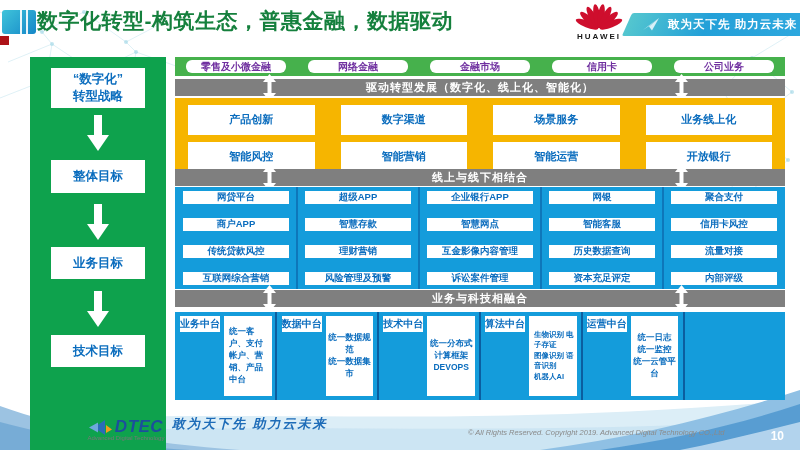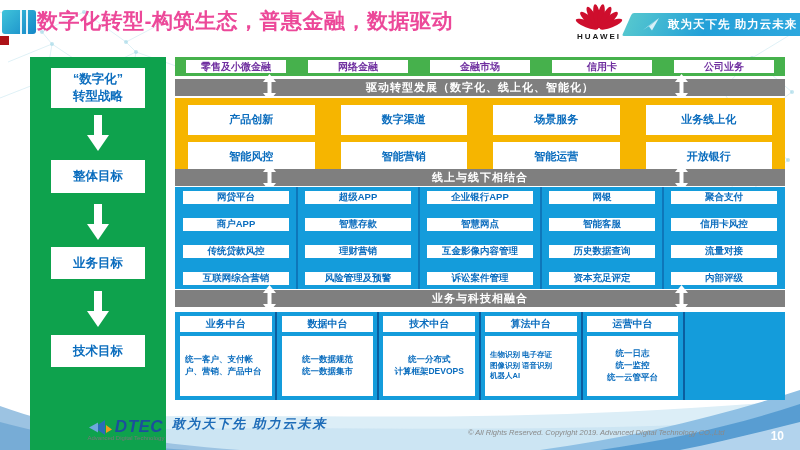--- a/index.html
+++ b/index.html
@@ -5,56 +5,56 @@
   html,body{margin:0;padding:0;background:#fff;}
   .slide{position:relative;width:800px;height:450px;background:#ffffff;overflow:hidden;
          font-family:"Liberation Sans","DejaVu Sans",sans-serif;}
   .abs{position:absolute;}
   
   .title-accent{left:2px;top:10px;width:34px;height:24px;border-radius:3px;
     background:
       linear-gradient(90deg,transparent 52%,rgba(255,255,255,.9) 52%,rgba(255,255,255,.9) 58%,transparent 58%,transparent 70%,rgba(255,255,255,.9) 70%,rgba(255,255,255,.9) 76%,transparent 76%),
       linear-gradient(135deg,#3fc4da,#1587c8);}
   .title-red-sq{left:0;top:36px;width:9px;height:9px;background:#ad1218;}
-  .page-title{left:37px;top:7px;font-size:21px;font-weight:bold;color:#ec4899;letter-spacing:.5px;}
+  .page-title{left:37px;top:7px;font-size:21px;font-weight:bold;color:#15803d;letter-spacing:.5px;}
   .huawei{left:570px;top:2px;width:58px;text-align:center;}
   .huawei-label{font-size:8px;font-weight:bold;letter-spacing:2px;color:#1a1a1a;margin-top:-2px;}
   .banner{left:627px;top:13px;width:200px;height:23px;transform:skewX(-24deg);border-radius:2px;
     background:linear-gradient(90deg,#54c6cf 0%,#23a0d8 40%,#2fa9df 100%);}
   .banner-inner{transform:skewX(24deg);display:flex;align-items:center;height:100%;padding-left:16px;gap:9px;}
   .banner-text{color:#fff;font-size:11.5px;font-weight:bold;letter-spacing:1px;}
   
   .net{pointer-events:none;opacity:.55;}
   .waves{left:0;bottom:0;pointer-events:none;}
   
   .sidebar{left:30px;top:57px;width:136px;height:398px;background:#0ea24d;}
   .sb-box{position:absolute;left:21px;width:94px;background:#fff;color:#0b6dbe;font-weight:bold;
     font-size:12.5px;display:flex;align-items:center;justify-content:center;text-align:center;
     white-space:pre-line;line-height:1.35;}
   .sb-arrow{position:absolute;left:57px;}
   
   .green-row{left:175px;top:57px;width:610px;height:19px;background:#46b14c;display:flex;align-items:center;}
   .green-row .cell{flex:1;display:flex;justify-content:center;}
   .gbox{background:#fff;color:#7030a0;font-weight:bold;font-size:10px;line-height:13px;height:13px;
-        width:82%;text-align:center;}
+        width:82%;text-align:center;border-radius:6px;}
   .graybar{left:175px;width:610px;height:17px;background:#7f7f7f;color:#fff;font-weight:bold;
     font-size:11px;line-height:17px;text-align:center;letter-spacing:1px;}
   .updown{position:absolute;top:-5px;width:13px;height:27px;}
   .yellow{left:175px;top:98px;width:610px;height:66px;background:#f6b500;
     display:grid;grid-template-columns:repeat(4,1fr);grid-template-rows:1fr 1fr;row-gap:7px;padding:7px 0;}
   .ybox{margin:0 13px;background:#fff;color:#0b6dbe;font-weight:bold;font-size:11px;
     display:flex;align-items:center;justify-content:center;}
   .blue1{left:175px;top:187px;width:610px;height:96px;background:#149cdb;
     display:grid;grid-template-columns:repeat(5,1fr);grid-template-rows:repeat(4,1fr);row-gap:12px;padding:3px 0;}
   .bbox{margin:1px 8px;background:#fff;color:#0b6dbe;font-weight:bold;font-size:9.5px;
     display:flex;align-items:center;justify-content:center;text-align:center;}
   .vdiv{position:absolute;top:0;bottom:0;width:2px;background:#0e77ba;}
   .blue2{left:175px;top:312px;width:610px;height:88px;background:#149cdb;
     display:grid;grid-template-columns:repeat(6,1fr);}
-  .pcol{display:flex;flex-direction:column;gap:4px;padding:4px 5px;position:relative;}
+  .pcol{display:flex;flex-direction:row;gap:4px;padding:4px 5px;position:relative;}
   .phead{background:#fff;height:16px;min-height:16px;color:#0b6dbe;font-weight:bold;font-size:10px;
     display:flex;align-items:center;justify-content:center;}
   .pbody{background:#fff;flex:1;color:#0b6dbe;font-weight:bold;font-size:8.5px;line-height:1.4;
     display:flex;align-items:center;justify-content:center;text-align:center;white-space:pre-line;padding:2px;}
   .pbody.left{text-align:left;justify-content:flex-start;padding-left:5px;}
   .pbody.small{font-size:7.5px;}
   .vdiv2{position:absolute;top:0;bottom:0;width:2px;background:#0b5ea0;}
   
   .dtec{left:84px;bottom:9px;width:84px;text-align:center;z-index:3;}
   .dtec-row{display:flex;align-items:center;justify-content:center;gap:2px;}

